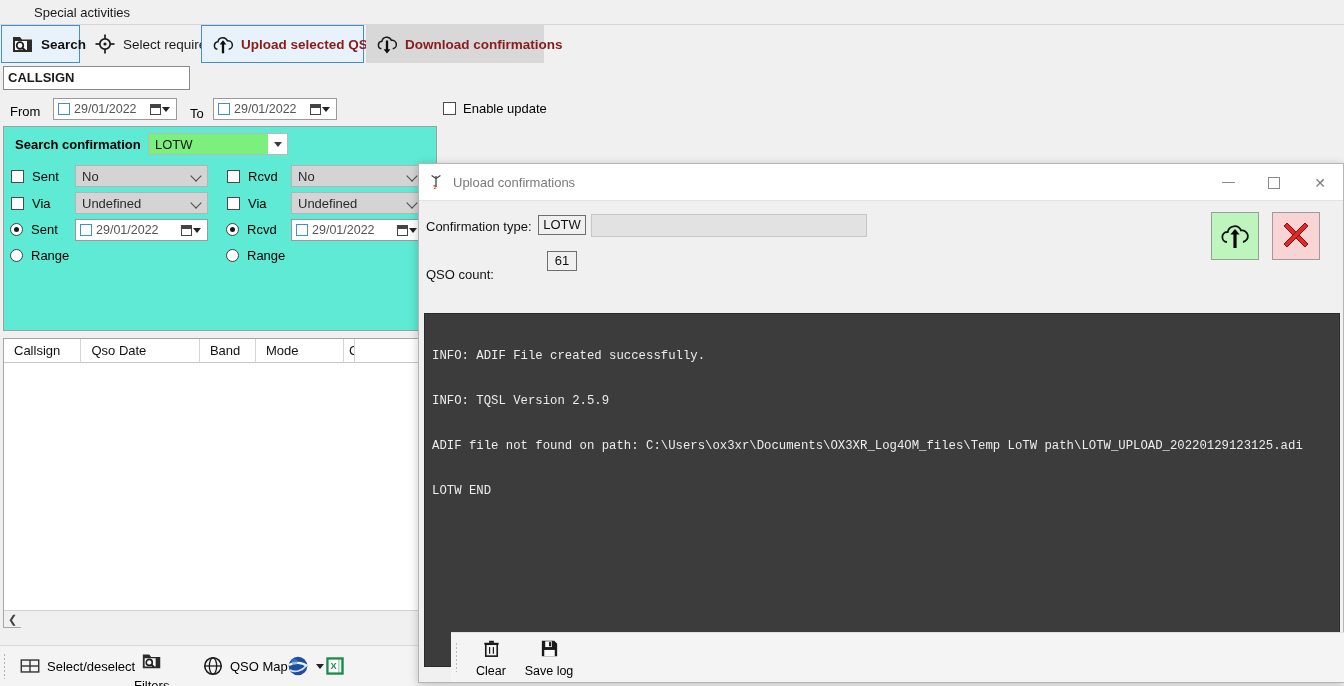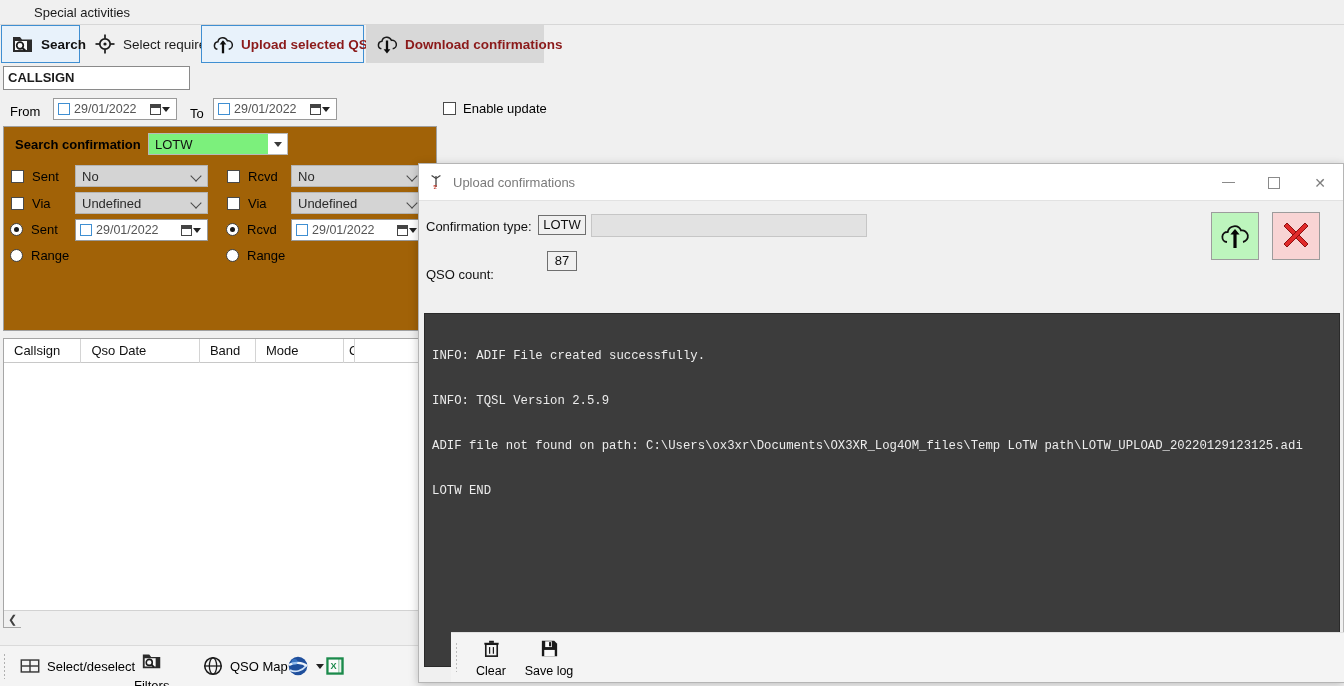--- a/index.html
+++ b/index.html
@@ -95,21 +95,21 @@
     display: inline-block; flex: 0 0 13px;
   }
   .enable-update {
     position: absolute; left: 443px; top: 101px;
     display: flex; align-items: center; gap: 7px; font-size: 13px;
   }
 
   
   .group {
     position: absolute; left: 3px; top: 126px; width: 434px; height: 205px;
-    border: 1px solid #a0a0a0; background: #a16207;
+    border: 1px solid #a0a0a0; background: #5eead4;
   }
   .group-title {
     position: absolute; left: 11px; top: 10px; font-size: 13px; font-weight: bold;
   }
   .combo-green {
     position: absolute; left: 148px; top: 133px; width: 140px; height: 22px;
     background: #7cf07c; border: 1px solid #b9b9b9;
     display: flex; align-items: center;
   }
   .combo-green .cg-txt { padding-left: 6px; font-size: 13px; color: #111; }
@@ -536,21 +536,21 @@
       </span>
     </div>
 
     <div class="dlg-body">
 
       <div class="f-lbl" style="left:7px;top:18px;">Confirmation type:</div>
       <div class="f-box" style="left:119px;top:14px;width:48px;height:20px;">LOTW</div>
       <div class="f-flat" style="left:172px;top:13px;width:276px;height:23px;"></div>
 
       <div class="f-lbl" style="left:7px;top:54px;margin-top:12px;">QSO count:</div>
-      <div class="f-box" style="left:128px;top:50px;width:30px;height:20px;">87</div>
+      <div class="f-box" style="left:128px;top:50px;width:30px;height:20px;">61</div>
 
       <div class="act-btn act-up" style="left:792px;top:11px;">
         <span>
           <svg viewBox="0 0 34 34" width="34" height="34">
             <path d="M9 24a5 5 0 0 1 .7-10A7 7 0 0 1 23 12.4 5 5 0 0 1 25 24" fill="none" stroke="#101010" stroke-width="1.8"></path>
             <line x1="17" y1="30" x2="17" y2="14.5" stroke="#050505" stroke-width="3.2"></line>
             <path d="M17 11l4.6 5.6h-9.2z" fill="#050505"></path>
           </svg>
         </span>
       </div>

